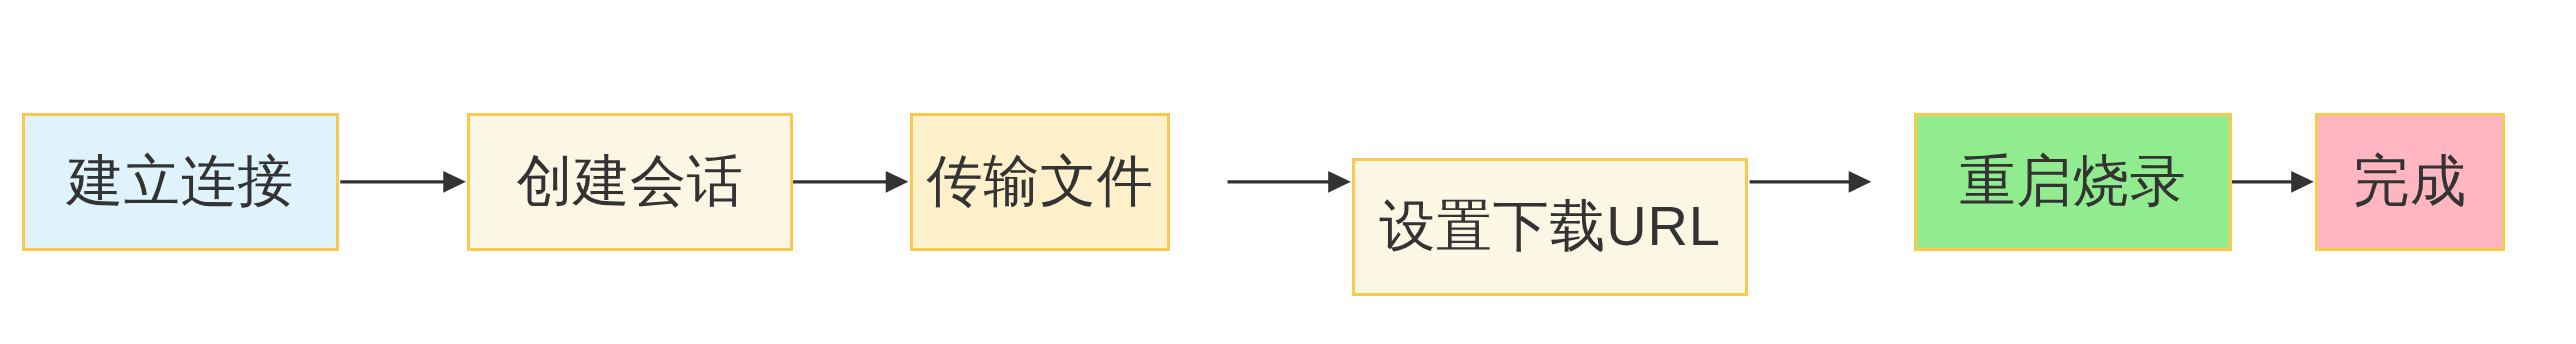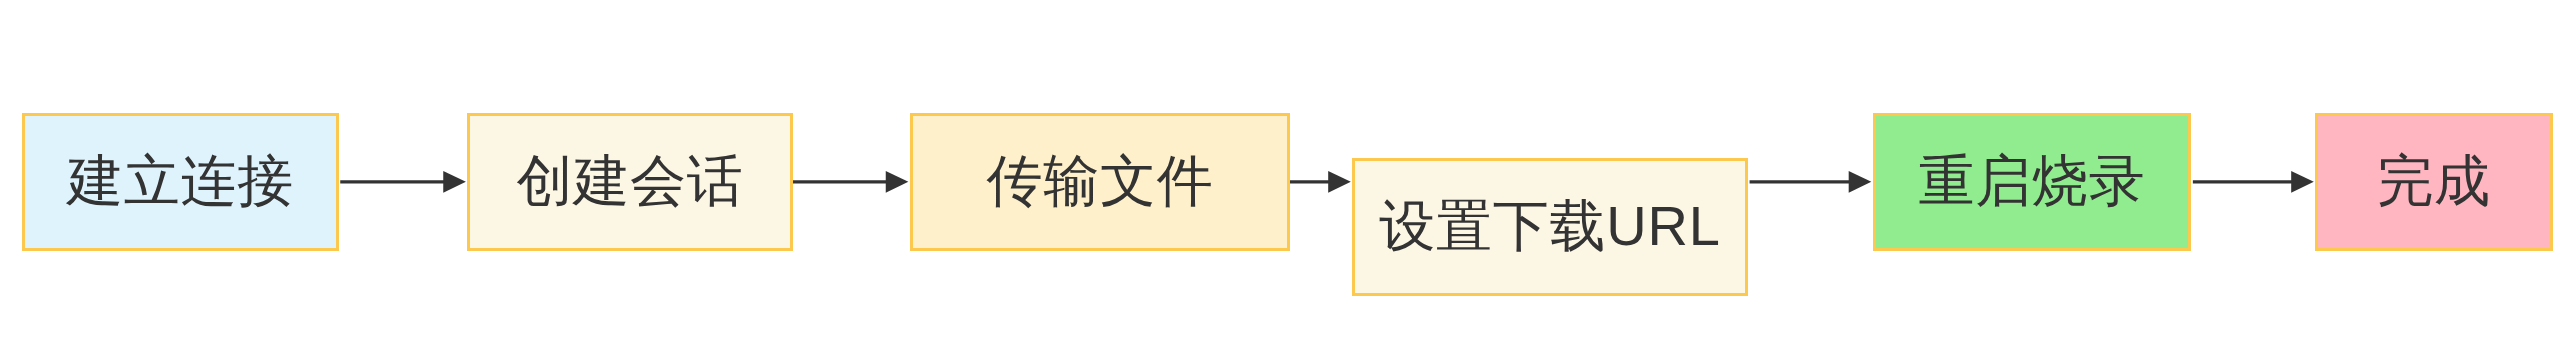--- a/index.html
+++ b/index.html
@@ -24,24 +24,24 @@
     display: flex;
     align-items: center;
     justify-content: center;
     font-size: 56px;
     color: #333333;
     letter-spacing: 0.8px;
     white-space: nowrap;
   }
   .n0 { left: 22px;   width: 317px; }
   .n1 { left: 467px;  width: 326px; }
-  .n2 { left: 910px; width: 380px; }
+  .n2 { left: 910px; width: 260px; }
   .n3 { left: 1352px; width: 396px; }
   .n4 { left: 1873px; width: 318px; }
-  .n5 { left: 2315px; width: 238px; }
+  .n5 { left: 2315px; width: 190px; }
   #arrow-layer {
     position: absolute;
     left: 0;
     top: 0;
     width: 2576px;
     height: 345px;
     pointer-events: none;
   }
   #arrow-layer line {
     stroke: #333333;
@@ -81,18 +81,18 @@
   </svg>
 
   <div class="flow-node n0" style="background-color: rgb(223, 243, 252); border-color: rgb(252, 200, 77);">建立连接</div>
 
   <div class="flow-node n1" style="background-color: rgb(252, 246, 228); border-color: rgb(252, 200, 77);">创建会话</div>
 
   <div class="flow-node n2" style="background-color: rgb(253, 240, 202); border-color: rgb(252, 200, 77);">传输文件</div>
 
   <div class="flow-node n3" style="background-color: rgb(252, 246, 228); border-color: rgb(252, 200, 77); margin-top: 45px;">设置下载URL</div>
 
-  <div class="flow-node n4" style="background-color: rgb(144, 236, 143); border-color: rgb(252, 200, 77);">重启烧录</div>
+  <div class="flow-node n4" style="background-color: rgb(144, 236, 143); border-color: rgb(252, 200, 77); margin-left: 41px;">重启烧录</div>
 
   <div class="flow-node n5" style="background-color: rgb(255, 182, 193); border-color: rgb(252, 200, 77);">完成</div>
 
 </div>
 
 
 </body></html>

